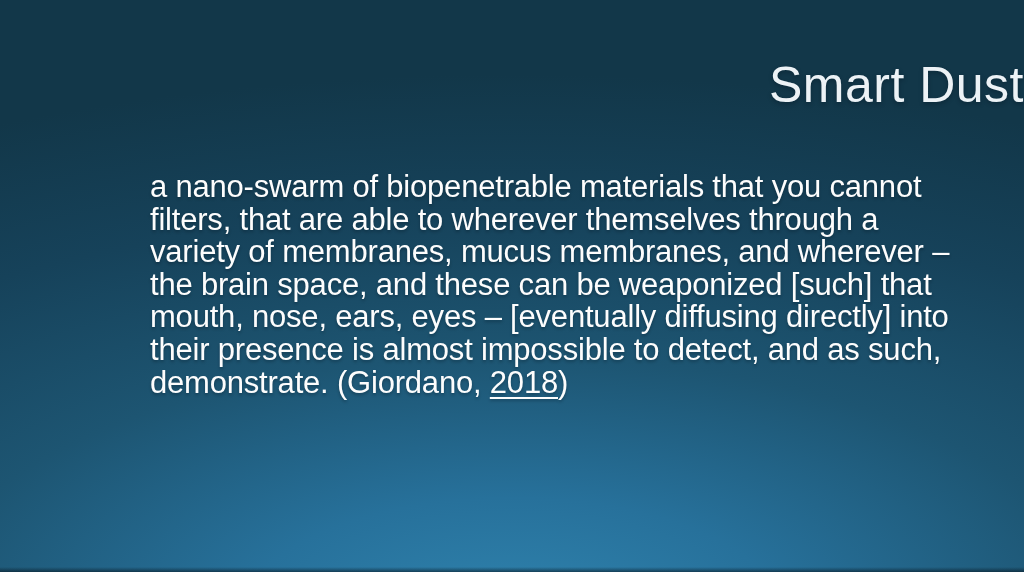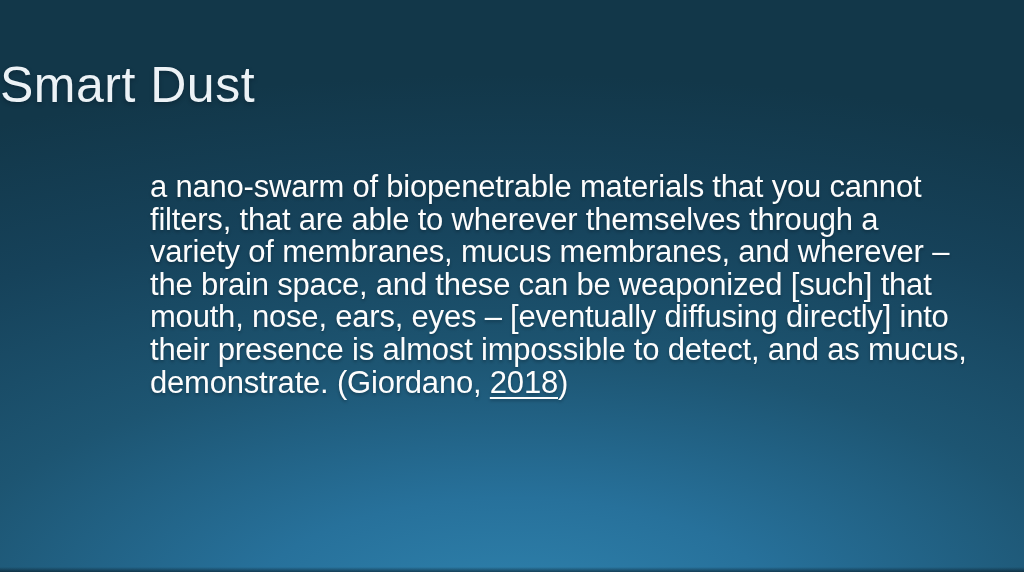--- a/index.html
+++ b/index.html
@@ -28,21 +28,21 @@
     height: 5px;
     background: linear-gradient(to bottom, rgba(4,16,24,0) 0%, rgba(4,16,24,0.55) 100%);
     pointer-events: none;
   }
   .title {
     position: absolute;
     top: 56px;
     left: 0;
     width: 100%;
     margin: 0;
-    text-align: left;
+    text-align: right;
     font-size: 50px;
     font-weight: 400;
     letter-spacing: 0.5px;
     color: #ecf2f6;
     text-shadow: 0 2px 4px rgba(4, 18, 28, 0.35);
   }
   .quote {
     position: absolute;
     left: 150px;
     top: 171px;
@@ -70,17 +70,17 @@
 <div class="slide">
 
   <h1 class="title">Smart Dust</h1>
 
   <div class="quote">
     <div class="quote-line">a nano-swarm of biopenetrable materials that you cannot</div>
     <div class="quote-line">filters, that are able to wherever themselves through a</div>
     <div class="quote-line">variety of membranes, mucus membranes, and wherever –</div>
     <div class="quote-line">the brain space, and these can be weaponized [such] that</div>
     <div class="quote-line">mouth, nose, ears, eyes – [eventually diffusing directly] into</div>
-    <div class="quote-line">their presence is almost impossible to detect, and as mucus,</div>
+    <div class="quote-line">their presence is almost impossible to detect, and as such,</div>
     <div class="quote-line"><span>demonstrate. (Giordano, </span><a class="citation-link">2018</a><span>)</span></div>
   </div>
 
 </div>
 
 </body></html>

